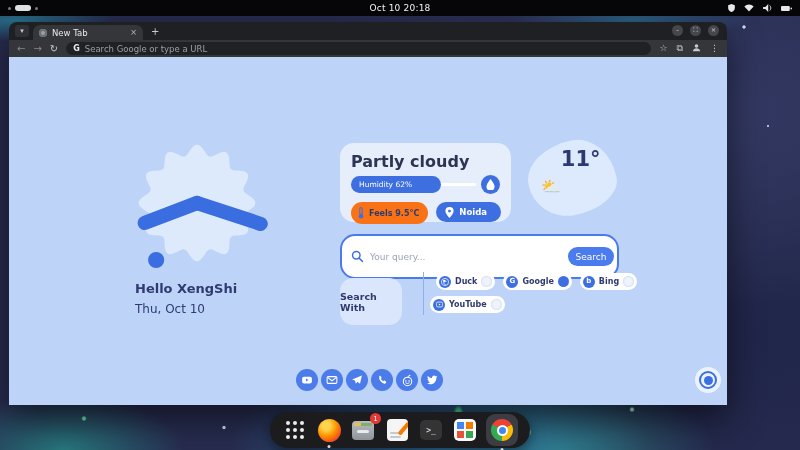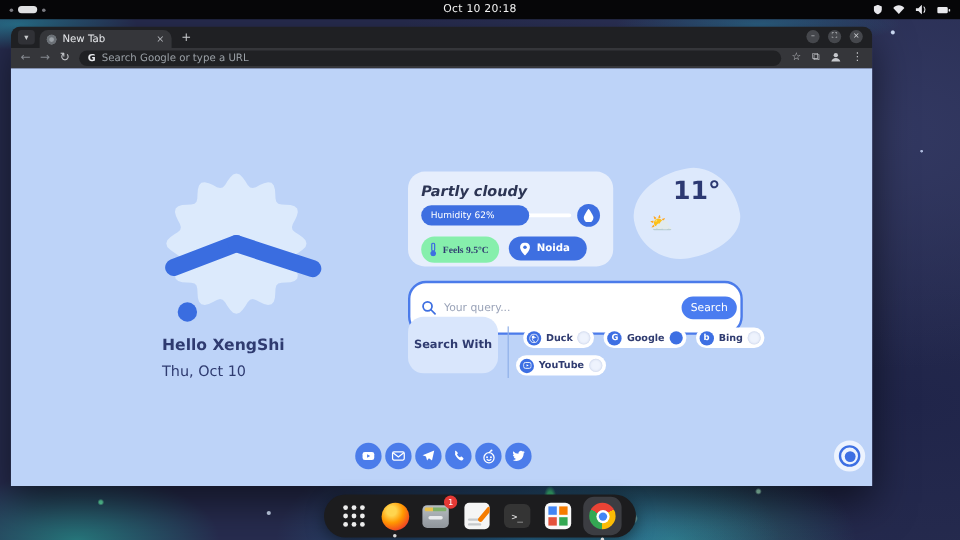--- a/index.html
+++ b/index.html
@@ -62,50 +62,50 @@
 
   
   .page { position:relative; height:348px; background:#bdd3f8; }
 
   .clock-svg { position:absolute; left:93px; top:51px; width:190px; height:190px; }
   .greeting { position:absolute; left:126px; top:224px; font-size:13px; font-weight:600; color:#2f3b70; }
   .date     { position:absolute; left:126px; top:245px; font-size:12px; font-weight:500; color:#2f3b70; }
 
   .weather-card { position:absolute; left:331px; top:86px; width:171px; height:79px; background:#e6eefc;
     border-radius:14px; padding:9px 11px; }
-  .condition { font-size:12px; font-weight:600; color:#2c3554;font-style:italic; }
+  .condition { font-size:16px; font-weight:600; color:#2c3554; }
   .humidity-row { position:relative; height:19px; margin-top:4px; }
   .humidity-track { position:absolute; left:4px; right:24px; top:8px; height:3px; background:#ffffff; border-radius:2px; }
   .humidity-fill { position:absolute; left:0; top:1px; height:17px; background:#3e6fe1; border-radius:9px;
     display:flex; align-items:center; padding-left:8px; min-width:60px; }
   .humidity-fill span { color:#fff; font-size:7.5px; white-space:nowrap; }
   .droplet-btn { position:absolute; right:0; top:0; width:19px; height:19px; border-radius:50%; background:#3e6fe1;
     display:flex; align-items:center; justify-content:center; }
   .weather-bottom { display:flex; gap:8px; margin-top:8px; }
-  .feels-pill { height:22px; background:#86efac; border-radius:11px; display:flex; align-items:center; gap:4px;
-    padding:0 9px 0 6px;font-family:Liberation Serif, serif; }
+  .feels-pill { height:22px; background:#f97316; border-radius:11px; display:flex; align-items:center; gap:4px;
+    padding:0 9px 0 6px; }
   .feels-pill span { font-size:8px; font-weight:600; color:#2f3b70; white-space:nowrap; }
   .city-pill { height:20px; background:#3e6fe1; border-radius:11px; display:flex; align-items:center; gap:5px;
     padding:0 14px 0 9px; }
   .city-pill span { font-size:8.5px; font-weight:600; color:#ffffff; }
 
   .temp-blob { position:absolute; left:519px; top:84px; width:88px; height:74px; background:#dde9fc;
     border-radius:58% 42% 55% 45% / 48% 60% 40% 52%; transform:rotate(-10deg); }
   .temp-value { position:absolute; left:36px; top:8px; transform:rotate(10deg); font-size:21px; font-weight:bold; color:#2c3972; }
   .temp-emoji { position:absolute; left:12px; top:32px; transform:rotate(10deg); font-size:16px; }
 
   .search-bar { position:absolute; left:331px; top:177px; width:279px; height:45px; background:#ffffff;
     border:2px solid #4b7bea; border-radius:15px; display:flex; align-items:center; padding:0 3px 0 9px; gap:6px; }
   .search-input { flex:1; border:none; outline:none; font-size:9px; color:#333; background:transparent;
     font-family:"DejaVu Sans",sans-serif; }
   .search-input::placeholder { color:#9aa3b8; }
   .enter-btn { width:46px; height:19px; border:none; border-radius:10px; background:#4a7cf0; color:#fff;
     font-size:9px; font-family:"DejaVu Sans",sans-serif; }
 
-  .sw-label-card { position:absolute; left:331px; top:207px; width:75px; height:47px; background:#d9e6fc;
+  .sw-label-card { position:absolute; left:331px; top:221px; width:62px; height:47px; background:#d9e6fc;
     border-radius:13px; display:flex; align-items:center; justify-content:center; }
   .sw-label-card span { font-size:9.5px; font-weight:600; color:#2f3b70; }
   .sw-divider { position:absolute; left:414px; top:215px; width:1px; height:43px; background:#8fb0e8; }
   .sw-row { position:absolute; display:flex; gap:8px; }
   .sw-row1 { left:427px; top:216px; }
   .sw-row2 { left:421px; top:239px; }
   .opt { height:17px; background:#ffffff; border-radius:10px; display:flex; align-items:center; gap:4px; padding:0 3px; }
   .opt-icon { width:12px; height:12px; border-radius:50%; background:#3d6fe3; color:#fff; font-size:7px; font-weight:bold;
     display:flex; align-items:center; justify-content:center; line-height:1; flex:none; }
   .opt-label { font-size:8px; font-weight:600; color:#2f3b70; white-space:nowrap; }

